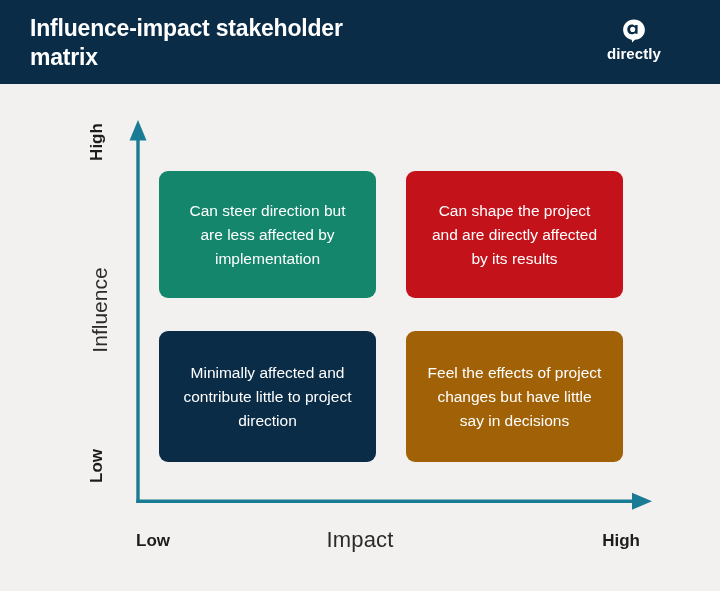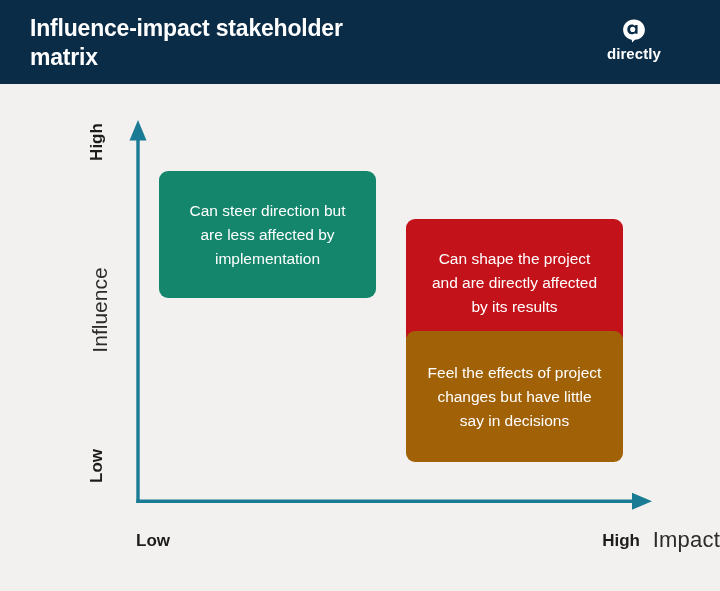--- a/index.html
+++ b/index.html
@@ -146,21 +146,21 @@
     top: 447px;
     font-size: 17px;
     font-weight: bold;
     color: #1d1d1b;
   }
   .x-name {
     position: absolute;
     left: 0;
     top: 443px;
     width: 720px;
-    text-align: right;
+    text-align: center;
     font-size: 22px;
     font-weight: normal;
     color: #2b2b2b;
     letter-spacing: 0.2px;
   }
   .x-high {
     position: absolute;
     right: 80px;
     top: 447px;
     font-size: 17px;
@@ -180,21 +180,21 @@
     text-align: center;
   }
   .quad-text {
     color: #ffffff;
     font-family: "Liberation Sans", sans-serif;
     font-size: 15.5px;
     line-height: 24px;
     font-weight: normal;
   }
   .quad-tl { left: 159px; top: 87px;  width: 217px; height: 127px; }
-  .quad-tr { left: 406px; top: 87px;  width: 217px; height: 127px; margin-top: 48px; }
+  .quad-tr { left: 406px; top: 87px;  width: 217px; height: 127px; }
   .quad-bl { left: 159px; top: 247px; width: 217px; height: 131px; }
   .quad-br { left: 406px; top: 247px; width: 217px; height: 131px; }
 </style>
 </head>
 <body>
 
 <div id="infographic" style="background-color: rgb(242, 241, 239);">
 
   <div class="header" style="background-color: rgb(11, 44, 71);">
     <div class="header-title">Influence-impact stakeholder
@@ -233,19 +233,22 @@
     <div class="x-high">High</div>
 
     <div class="quad quad-tl" style="background-color: rgb(20, 134, 108);">
       <span class="quad-text">Can steer direction but are less affected by implementation</span>
     </div>
 
     <div class="quad quad-tr" style="background-color: rgb(196, 18, 26);">
       <span class="quad-text">Can shape the project and are directly affected by its results</span>
     </div>
 
+    <div class="quad quad-bl" style="background-color: rgb(11, 44, 71);">
+      <span class="quad-text">Minimally affected and contribute little to project direction</span>
+    </div>
 
     <div class="quad quad-br" style="background-color: #a16207;">
       <span class="quad-text">Feel the effects of project changes but have little say in decisions</span>
     </div>
 
   </div>
 </div>
 
 </body></html>

